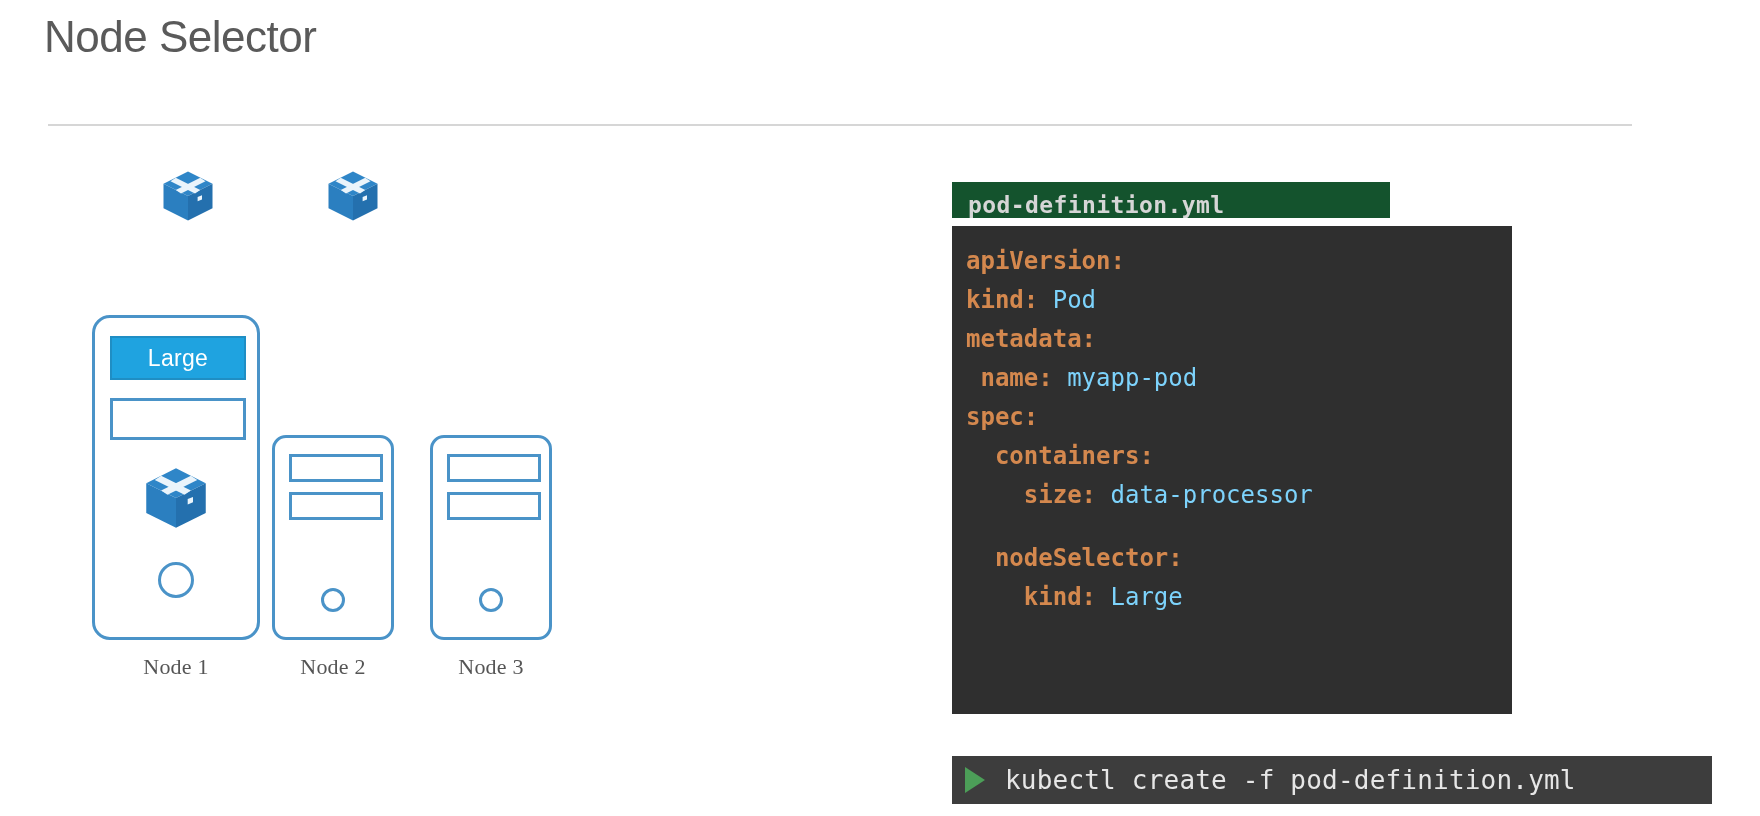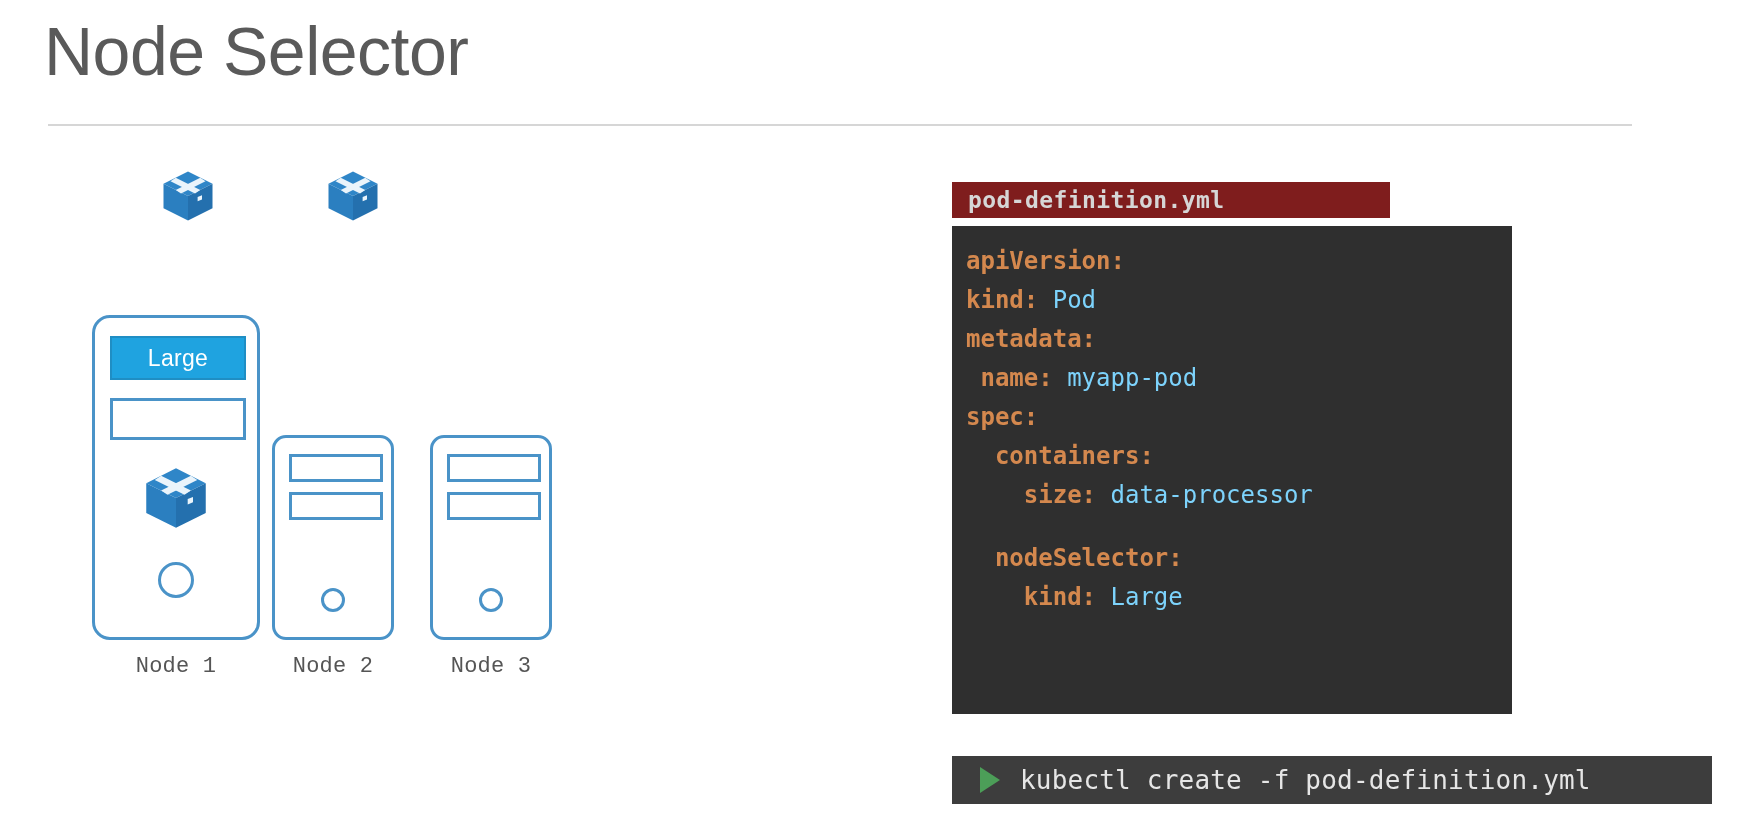--- a/index.html
+++ b/index.html
@@ -16,21 +16,21 @@
     font-family: "Liberation Sans", sans-serif;
     -webkit-font-smoothing: antialiased;
   }
 
   
   #slide-title {
     position: absolute;
     left: 44px;
     top: 12px;
     font-family: "Liberation Sans", sans-serif;
-    font-size: 68px;
+    font-size: 44px;
     font-weight: 400;
     letter-spacing: -0.5px;
     color: #5a5a5a;
     white-space: nowrap;
   }
   #title-divider {
     position: absolute;
     left: 48px;
     top: 124px;
     width: 1584px;
@@ -61,21 +61,21 @@
   .node-body {
     box-sizing: border-box;
     border: 3px solid #4a93c8;
     border-radius: 18px;
     background: #ffffff;
     position: relative;
     margin: 0 auto;
   }
   .node-label {
     margin-top: 14px;
-    font-family: Liberation Mono, monospace;
+    font-family: Liberation Serif, serif;
     font-size: 22px;
     color: #555555;
     letter-spacing: 0.2px;
   }
 
   
   #node-1 { left: 92px; top: 175px; }
   #node-1 .node-body { width: 168px; height: 325px; }
   .badge-large {
     position: absolute;
@@ -132,25 +132,25 @@
     position: absolute;
     left: 952px;
     top: 182px;
   }
   #code-tab {
     position: absolute;
     left: 0;
     top: 0;
     width: 438px;
     height: 36px;
-    background: #7f1d1d;
+    background: #14532d;
     box-sizing: border-box;
     padding: 0 0 0 16px;
     display: flex;
-    align-items: center;
+    align-items: flex-end;
   }
   #code-filename {
     font-family: "DejaVu Sans Mono", monospace;
     font-weight: bold;
     font-size: 23px;
     color: #d6d6d6;
     letter-spacing: 0.4px;
     white-space: nowrap;
   }
   #code-body {
@@ -181,21 +181,21 @@
   
   #command-bar {
     position: absolute;
     left: 952px;
     top: 756px;
     width: 760px;
     height: 48px;
     background: #3d3d3d;
     display: flex;
     align-items: center;
-    padding-left: 28px;
+    padding-left: 13px;
     box-sizing: border-box;
   }
   #play-icon {
     width: 0;
     height: 0;
     border-top: 13px solid transparent;
     border-bottom: 13px solid transparent;
     border-left: 20px solid #4c9e58;
     flex: 0 0 auto;
   }

